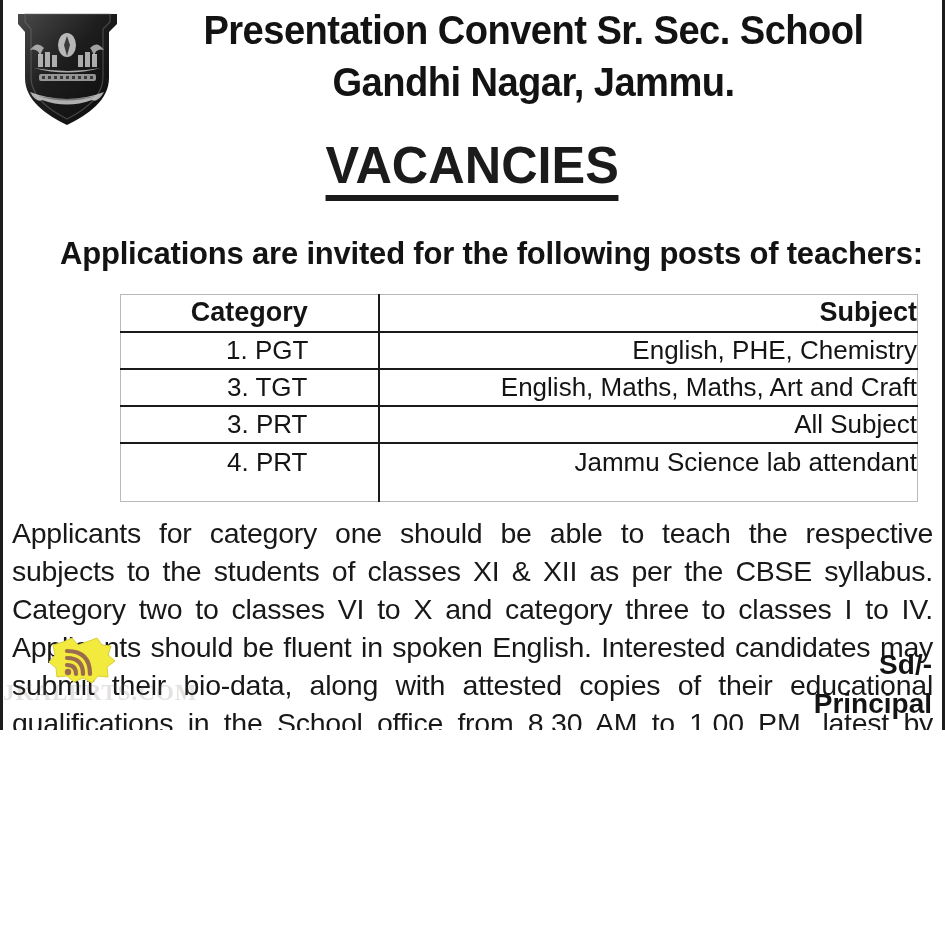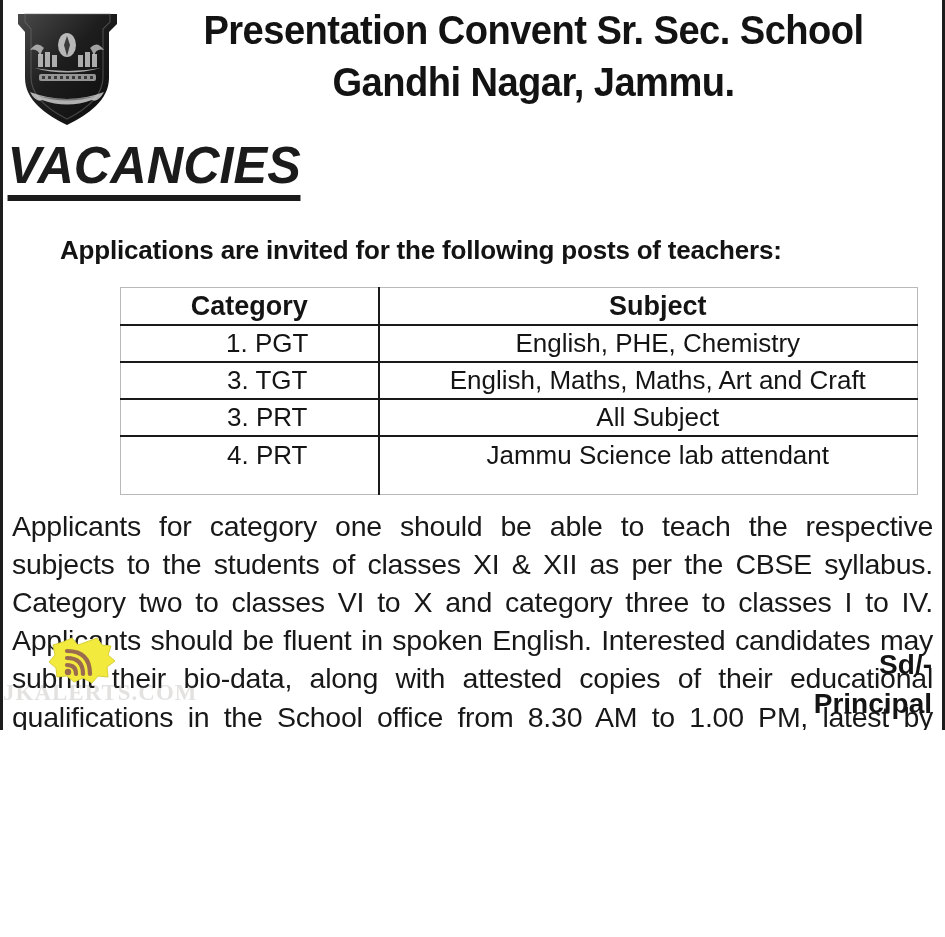--- a/index.html
+++ b/index.html
@@ -49,41 +49,40 @@
     line-height: 1.27;
     letter-spacing: -0.6px;
     color: #131313;
     transform: scaleX(0.93);
     transform-origin: center top;
   }
   .school-name .ln2 { display:block; }
 
   
   .vacancies-wrap {
-    text-align: left;
+    text-align: center;
     margin-top: 10px;
     height: 70px;
-    font-style: italic;
   }
   .vacancies {
     display: inline-block;
     font-size: 52px;
     font-weight: bold;
     color: #1b1b1b;
     letter-spacing: 0px;
     border-bottom: 6px solid #1b1b1b;
     padding-bottom: 2px;
     line-height: 1.05;
     transform: scaleX(0.97);
   }
 
   
   .intro {
     margin: 26px 8px 0 9px;
-    font-size: 26px;
+    font-size: 31px;
     font-weight: bold;
     color: #131313;
     line-height: 1.28;
     text-align: justify;
     text-align-last: left;
     text-indent: 48px;
     letter-spacing: -0.2px;
   }
 
   
@@ -106,21 +105,21 @@
     vertical-align: middle;
     border: 0;
   }
   table.vac th.cat, table.vac td.cat {
     border-right: 2px solid #1a1a1a;
     text-align: center;
     margin-left: 16px;
   }
   table.vac td.subj, table.vac th.subj {
     padding-left: 19px;
-    text-align: center;
+    text-align: right;
   }
   table.vac thead th {
     font-weight: bold;
     height: 36px;
     font-size: 27px;
     border-bottom: 2px solid #1a1a1a;
   }
   table.vac tbody td {
     height: 35px;
     font-weight: normal;

